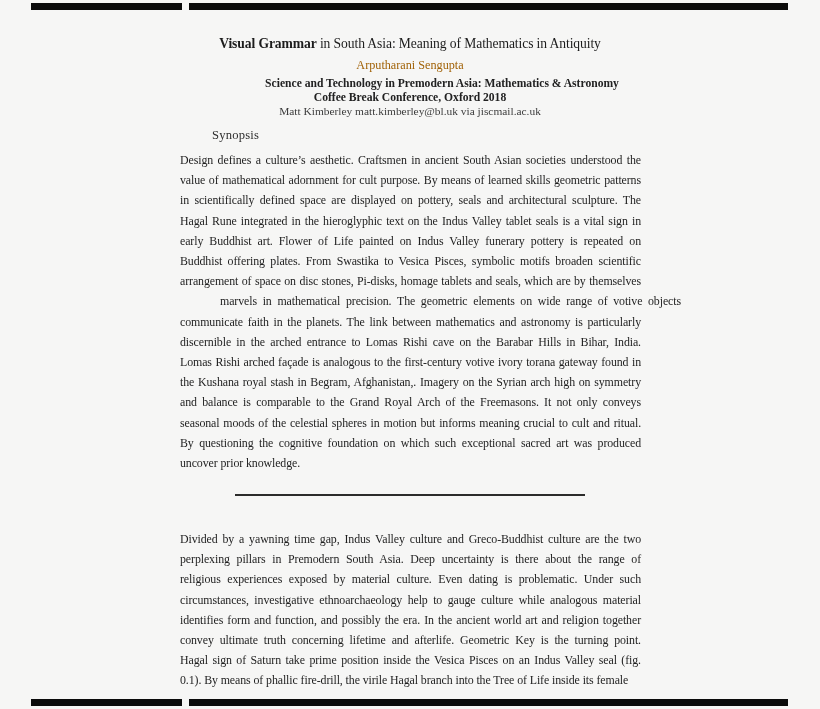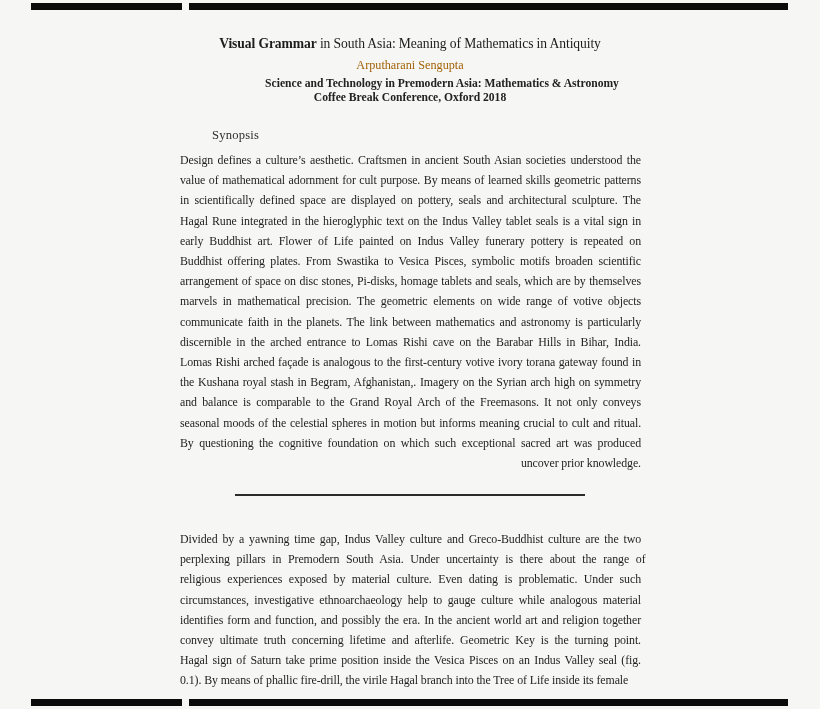--- a/index.html
+++ b/index.html
@@ -18,21 +18,21 @@
   .conf2{top:91px;font-size:11.6px;line-height:14px;font-weight:bold;color:#222;}
   .contact{top:104px;font-size:11.4px;line-height:14px;color:#3c3c3c;}
   .section-heading{
     position:absolute;left:180px;top:126px;
     font-size:12.6px;line-height:18px;color:#2e2e2e;letter-spacing:0.2px;margin-left:32px;
   }
   .para{
     position:absolute;left:180px;width:461px;
     font-size:11.9px;line-height:20.2px;letter-spacing:-0.1px;color:#1e1e1e;
   }
-  .para1{top:150px;text-align:right;}
+  .para1{top:150px;}
   .para2{top:509px;margin-top:20px;}
   .jline{white-space:nowrap;overflow:visible;}
   .jline span{display:inline;}
   .divider{
     position:absolute;left:235px;top:494px;width:350px;height:2px;
     background:#2b2b2b;
   }
 </style>
 </head>
 <body>
@@ -43,47 +43,48 @@
   <div class="scanbar" style="left:189px;top:3px;width:599px;"></div>
   <div class="scanbar" style="left:31px;top:699px;width:151px;"></div>
   <div class="scanbar" style="left:189px;top:699px;width:599px;"></div>
 
   <div class="hdr title-line">
     <span class="title-main">Visual Grammar</span><span> in South Asia: Meaning of Mathematics in Antiquity</span>
   </div>
   <div class="hdr author-line">Arputharani Sengupta</div>
   <div class="hdr conf1">Science and Technology in Premodern Asia: Mathematics &amp; Astronomy</div>
   <div class="hdr conf2">Coffee Break Conference, Oxford 2018</div>
+  <div class="hdr contact">Matt Kimberley matt.kimberley@bl.uk via jiscmail.ac.uk</div>
 
   <div class="section-heading">Synopsis</div>
 
   <div class="para para1">
       <div class="jline"><span style="word-spacing: 1.64583px;">Design defines a culture’s aesthetic. Craftsmen in ancient South Asian societies understood the</span></div>
       <div class="jline"><span style="word-spacing: 0.734375px;">value of mathematical adornment for cult purpose. By means of learned skills geometric patterns</span></div>
       <div class="jline"><span style="word-spacing: 2.48438px;">in scientifically defined space are displayed on pottery, seals and architectural sculpture. The</span></div>
       <div class="jline"><span style="word-spacing: 1.2693px;">Hagal Rune integrated in the hieroglyphic text on the Indus Valley tablet seals is a vital sign in</span></div>
       <div class="jline"><span style="word-spacing: 3.23214px;">early Buddhist art. Flower of Life painted on Indus Valley funerary pottery is repeated on</span></div>
       <div class="jline"><span style="word-spacing: 2.58381px;">Buddhist offering plates. From Swastika to Vesica Pisces, symbolic motifs broaden scientific</span></div>
       <div class="jline"><span style="word-spacing: 0.569196px;">arrangement of space on disc stones, Pi-disks, homage tablets and seals, which are by themselves</span></div>
-      <div class="jline"><span style="word-spacing: 2.82812px;">marvels in mathematical precision. The geometric elements on wide range of votive objects</span></div>
+      <div class="jline"><span style="word-spacing: 2.82812px; margin-left: 40px;">marvels in mathematical precision. The geometric elements on wide range of votive objects</span></div>
       <div class="jline"><span style="word-spacing: 1.80599px;">communicate faith in the planets. The link between mathematics and astronomy is particularly</span></div>
       <div class="jline"><span style="word-spacing: 2.43125px; margin-top: 18px;">discernible in the arched entrance to Lomas Rishi cave on the Barabar Hills in Bihar, India.</span></div>
       <div class="jline"><span style="word-spacing: 0.641741px;">Lomas Rishi arched façade is analogous to the first-century votive ivory torana gateway found in</span></div>
       <div class="jline"><span style="word-spacing: 0.917411px;">the Kushana royal stash in Begram, Afghanistan,. Imagery on the Syrian arch high on symmetry</span></div>
       <div class="jline"><span style="word-spacing: 2.4375px;">and balance is comparable to the Grand Royal Arch of the Freemasons. It not only conveys</span></div>
       <div class="jline"><span style="word-spacing: 0.95625px;">seasonal moods of the celestial spheres in motion but informs meaning crucial to cult and ritual.</span></div>
       <div class="jline"><span style="word-spacing: 2.61458px;">By questioning the cognitive foundation on which such exceptional sacred art was produced</span></div>
       <div class="jline lastline"><span>uncover prior knowledge.</span></div>
     </div>
 
   <div class="divider"></div>
 
   <div class="para para2">
       <div class="jline"><span style="word-spacing: 2.00446px;">Divided by a yawning time gap, Indus Valley culture and Greco-Buddhist culture are the two</span></div>
-      <div class="jline"><span style="word-spacing: 3.82812px;">perplexing pillars in Premodern South Asia. Under uncertainty is there about the range of</span></div>
+      <div class="jline"><span style="word-spacing: 3.82812px;">perplexing pillars in Premodern South Asia. Deep uncertainty is there about the range of</span></div>
       <div class="jline"><span style="word-spacing: 3.66477px;">religious experiences exposed by material culture. Even dating is problematic. Under such</span></div>
       <div class="jline"><span style="word-spacing: 2.56944px;">circumstances, investigative ethnoarchaeology help to gauge culture while analogous material</span></div>
       <div class="jline"><span style="word-spacing: 1.20625px;">identifies form and function, and possibly the era. In the ancient world art and religion together</span></div>
       <div class="jline"><span style="word-spacing: 3.08203px;">convey ultimate truth concerning lifetime and afterlife. Geometric Key is the turning point.</span></div>
       <div class="jline"><span style="word-spacing: 1.63184px;">Hagal sign of Saturn take prime position inside the Vesica Pisces on an Indus Valley seal (fig.</span></div>
       <div class="jline lastline"><span>0.1). By means of phallic fire-drill, the virile Hagal branch into the Tree of Life inside its female</span></div>
     </div>
 
 </div>
 

